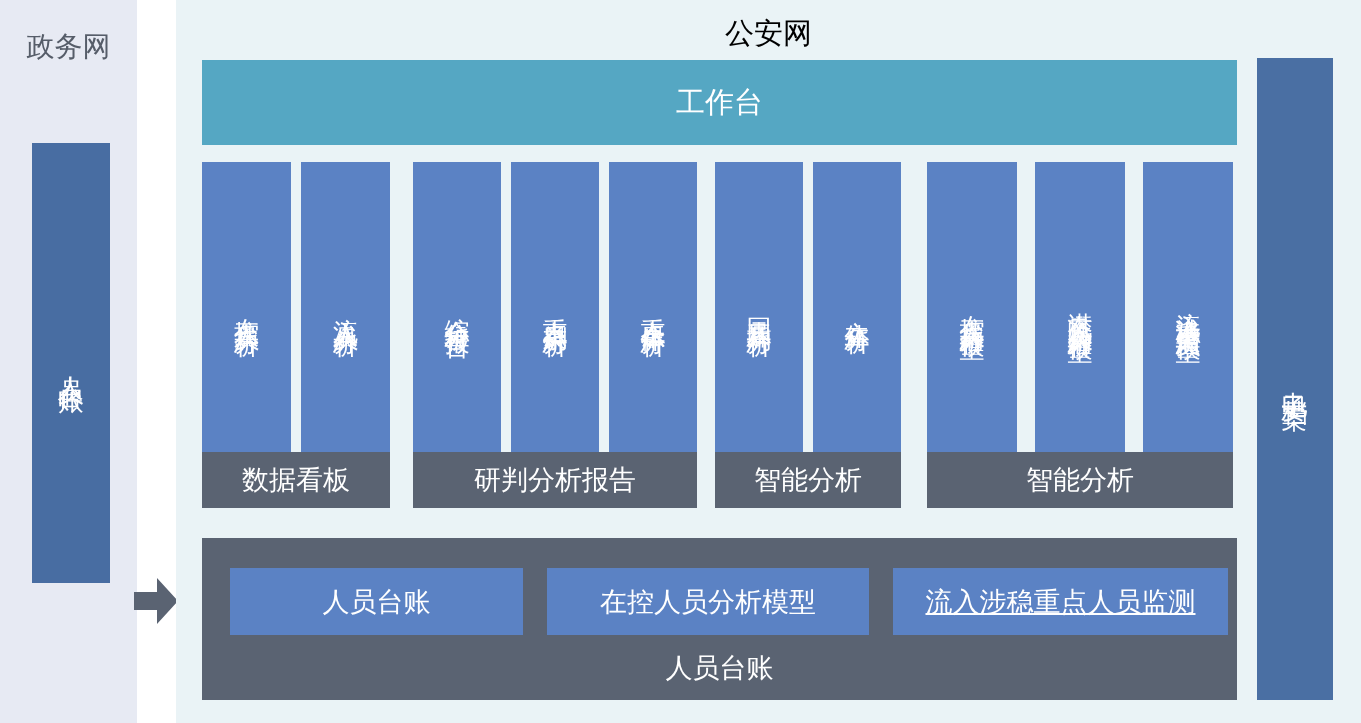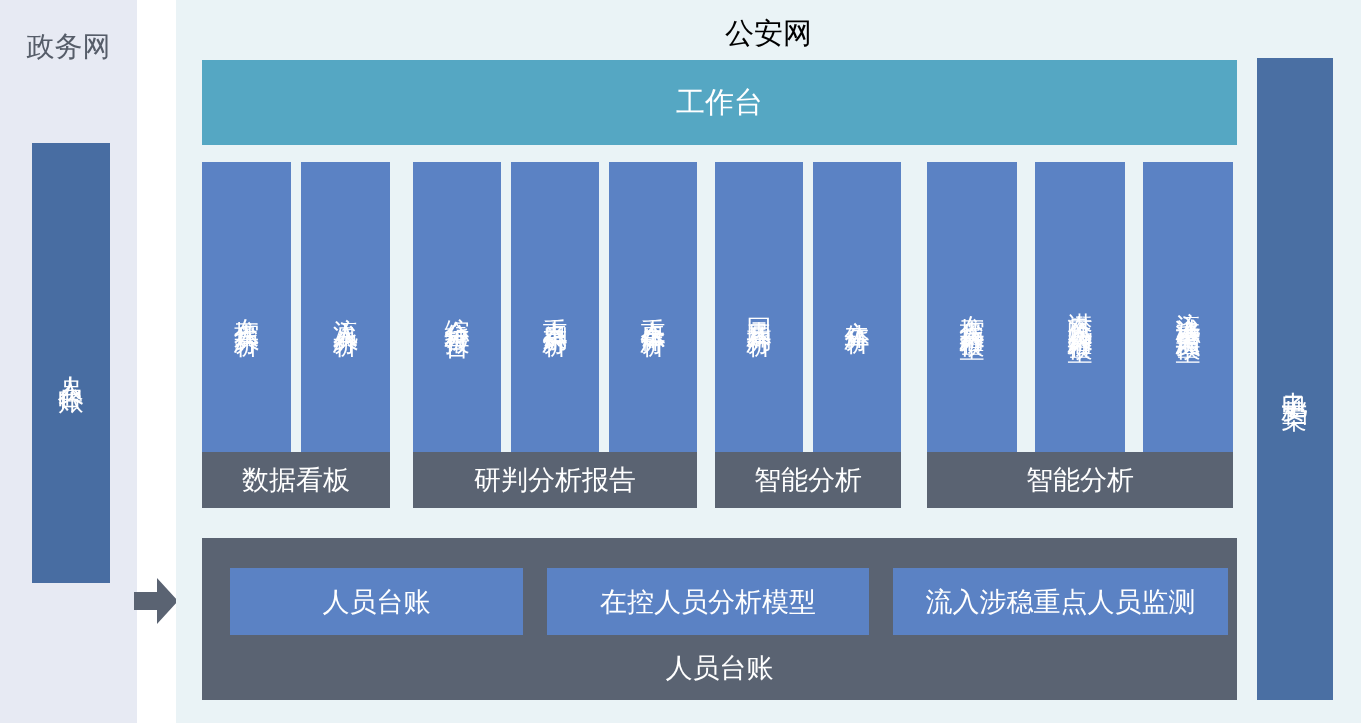--- a/index.html
+++ b/index.html
@@ -38,21 +38,21 @@
   .col-bar{flex:1;background:#5b82c4;display:flex;align-items:center;justify-content:center;}
   .col-bar .vtext{font-size:25px;letter-spacing:3px;}
   .group-label{height:56px;background:#5a6372;color:#ffffff;font-size:27px;
                display:flex;align-items:center;justify-content:center;}
 
   
   .bottom-box{position:absolute;left:26px;top:538px;width:1035px;height:162px;background:#5a6372;}
   .bottom-buttons{position:absolute;left:28px;top:30px;display:flex;gap:24px;}
   .bottom-btn{height:67px;background:#5b82c4;color:#ffffff;font-size:27px;
               display:flex;align-items:center;justify-content:center;}
-  .btn-1{width:293px;}.btn-2{width:322px;}.btn-3{width:335px;}
+  .btn-1{width:293px;}.btn-2{width:322px;}.btn-3{width:335px;text-decoration:underline;}
   .bottom-label{position:absolute;left:0;bottom:14px;width:1035px;text-align:center;
                 color:#ffffff;font-size:27px;}
 
   
   .right-bar{position:absolute;left:1081px;top:58px;width:76px;height:642px;background:#4a6fa3;
              display:flex;align-items:center;justify-content:center;}
 </style>
 </head>
 <body>
 

